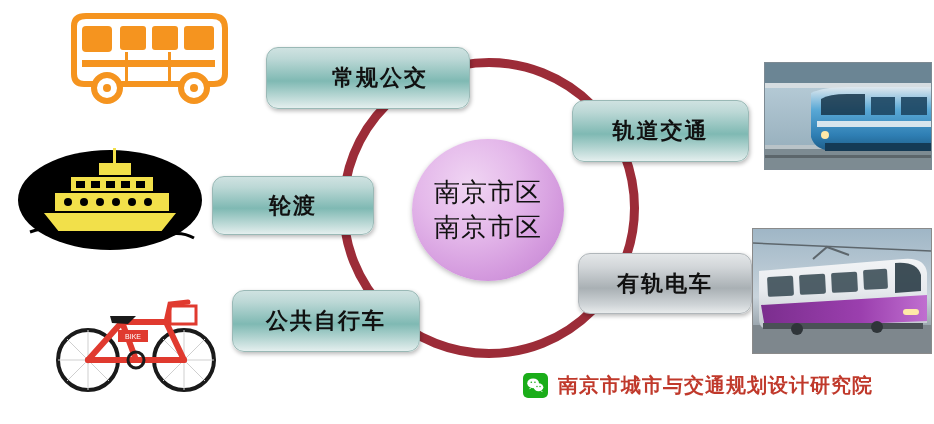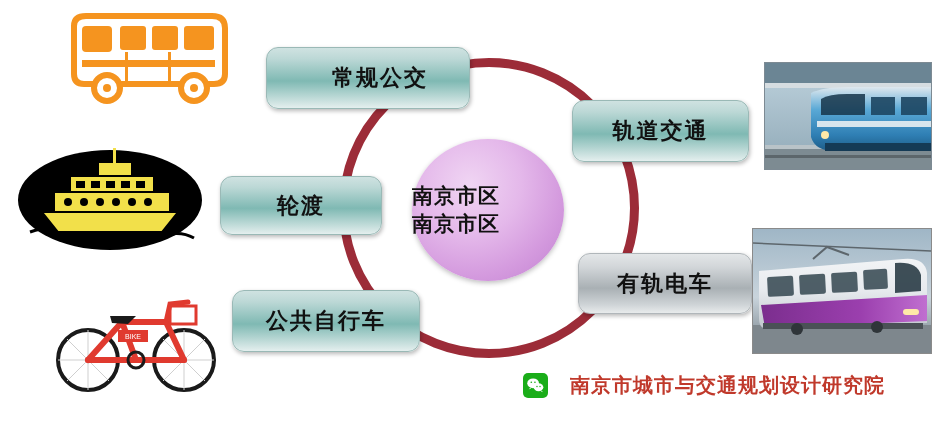--- a/index.html
+++ b/index.html
@@ -39,26 +39,26 @@
     position: absolute;
     left: 412px;
     top: 139px;
     width: 152px;
     height: 142px;
     border-radius: 50%;
     background: radial-gradient(circle at 38% 32%, #f0d5f3 0%, #e4b8ea 38%, #d49ade 68%, #c07fd0 100%);
     box-shadow: 0 2px 5px rgba(0,0,0,0.25);
     display: flex;
     align-items: center;
-    justify-content: flex-start;
+    justify-content: center;
     text-align: center;
     line-height: 1.35;
     color: #111111;
-    font-size: 21px;
-    font-weight: bold;
+    font-size: 26px;
+    font-weight: normal;
     letter-spacing: 1px;
   }
   .center-bubble span { display: block; }
 
   
   .pill {
     position: absolute;
     border-radius: 12px;
     background: linear-gradient(to bottom, #cfe2e1 0%, #bcd8d6 18%, #7fb9b3 55%, #c9e0de 88%, #e4efee 100%);
     border: 1px solid #9ab9b6;
@@ -73,21 +73,21 @@
     text-align: center;
   }
   .pill-grey {
     background: linear-gradient(to bottom, #e3e6e8 0%, #d2d6d9 22%, #a9b0b4 58%, #cfd4d7 86%, #e8ebec 100%);
     border: 1px solid #b0b6ba;
     text-align: right;
   }
 
   #pill-bus     { left: 266px; top: 47px;  width: 178px; height: 60px; padding-left: 24px; }
   #pill-rail    { left: 572px; top: 100px;  width: 175px; height: 60px; }
-  #pill-ferry   { left: 220px; top: 176px; width: 160px; height: 57px; }
+  #pill-ferry   { left: 212px; top: 176px; width: 160px; height: 57px; }
   #pill-tram    { left: 578px; top: 253px; width: 172px; height: 59px; }
   #pill-bike    { left: 232px; top: 290px; width: 186px; height: 60px; }
 
   
   .art { position: absolute; }
 
   
   #art-bus { left: 62px; top: 8px; width: 175px; height: 100px; }
 
   
@@ -109,21 +109,21 @@
     overflow: hidden;
   }
 
   
   #footer {
     position: absolute;
     left: 523px;
     top: 372px;
     display: flex;
     align-items: center;
-    gap: 22px;
+    gap: 10px;
   }
   #footer .wechat-badge {
     width: 25px; height: 25px;
     border-radius: 5px;
     background: #1aad19;
     display: flex;
     align-items: center;
     justify-content: center;
   }
   #footer .footer-text {

